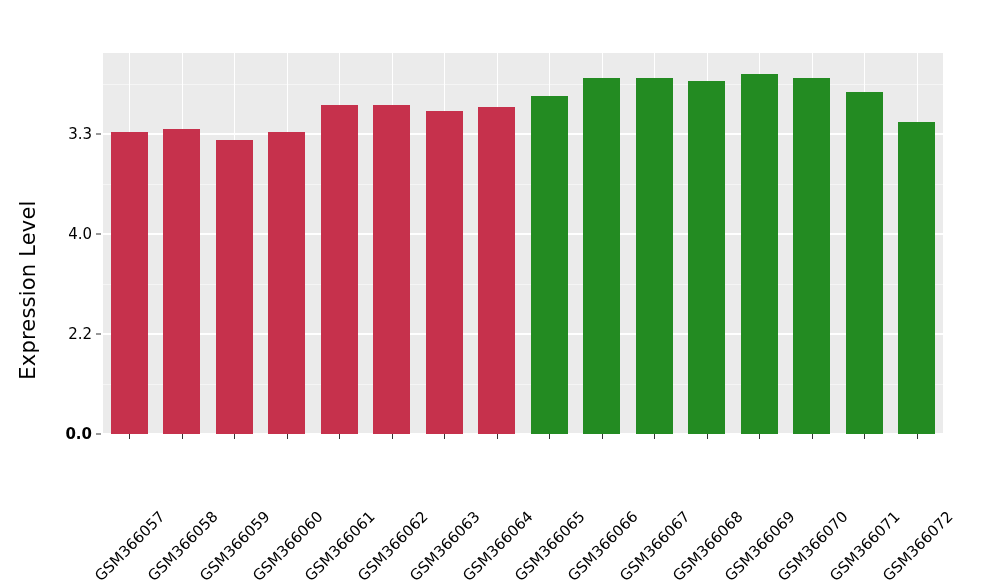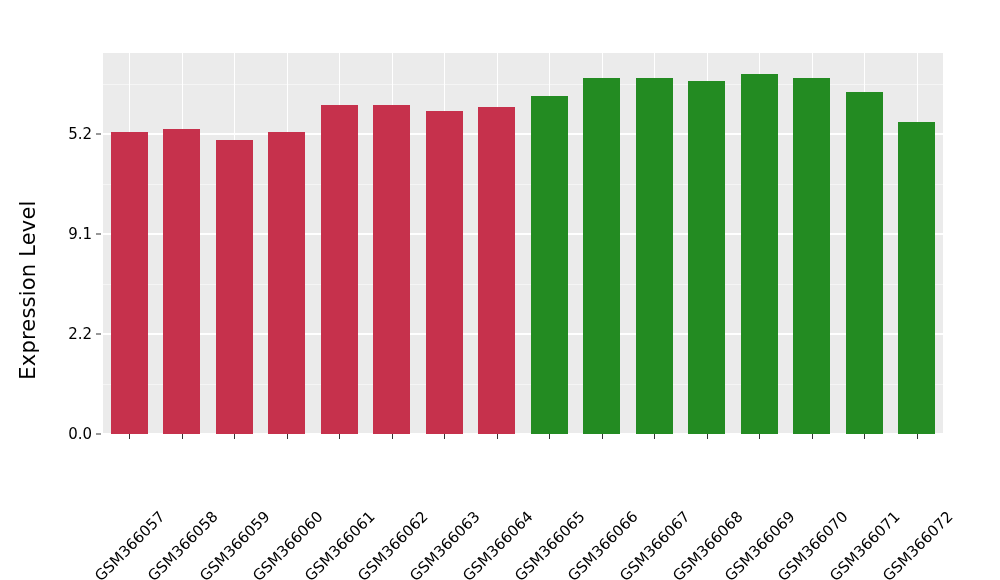--- a/index.html
+++ b/index.html
@@ -126,24 +126,24 @@
 </head>
 <body>
 
 <div id="chart-root">
 
   <div id="y-axis-title">
     <span>Expression Level</span>
   </div>
 
   <div id="y-tick-labels">
-      <div class="y-tick-label" style="top: 434px;">0.0</div>
+      <div class="y-tick-label" style="top: 434px; font-weight: bold;">0.0</div>
       <div class="y-tick-label" style="top: 334px;">2.2</div>
-      <div class="y-tick-label" style="top: 234px;">9.1</div>
-      <div class="y-tick-label" style="top: 134px;">5.2</div>
+      <div class="y-tick-label" style="top: 234px;">4.0</div>
+      <div class="y-tick-label" style="top: 134px;">3.3</div>
     </div>
 
   <div id="panel">
       <div class="gridline-minor" style="top: 331px;"></div>
       <div class="gridline-minor" style="top: 231px;"></div>
       <div class="gridline-minor" style="top: 131px;"></div>
       <div class="gridline-minor" style="top: 31px;"></div>
       <div class="gridline-major" style="top: 380.25px;"></div>
       <div class="gridline-major" style="top: 280.25px;"></div>
       <div class="gridline-major" style="top: 180.25px;"></div>

